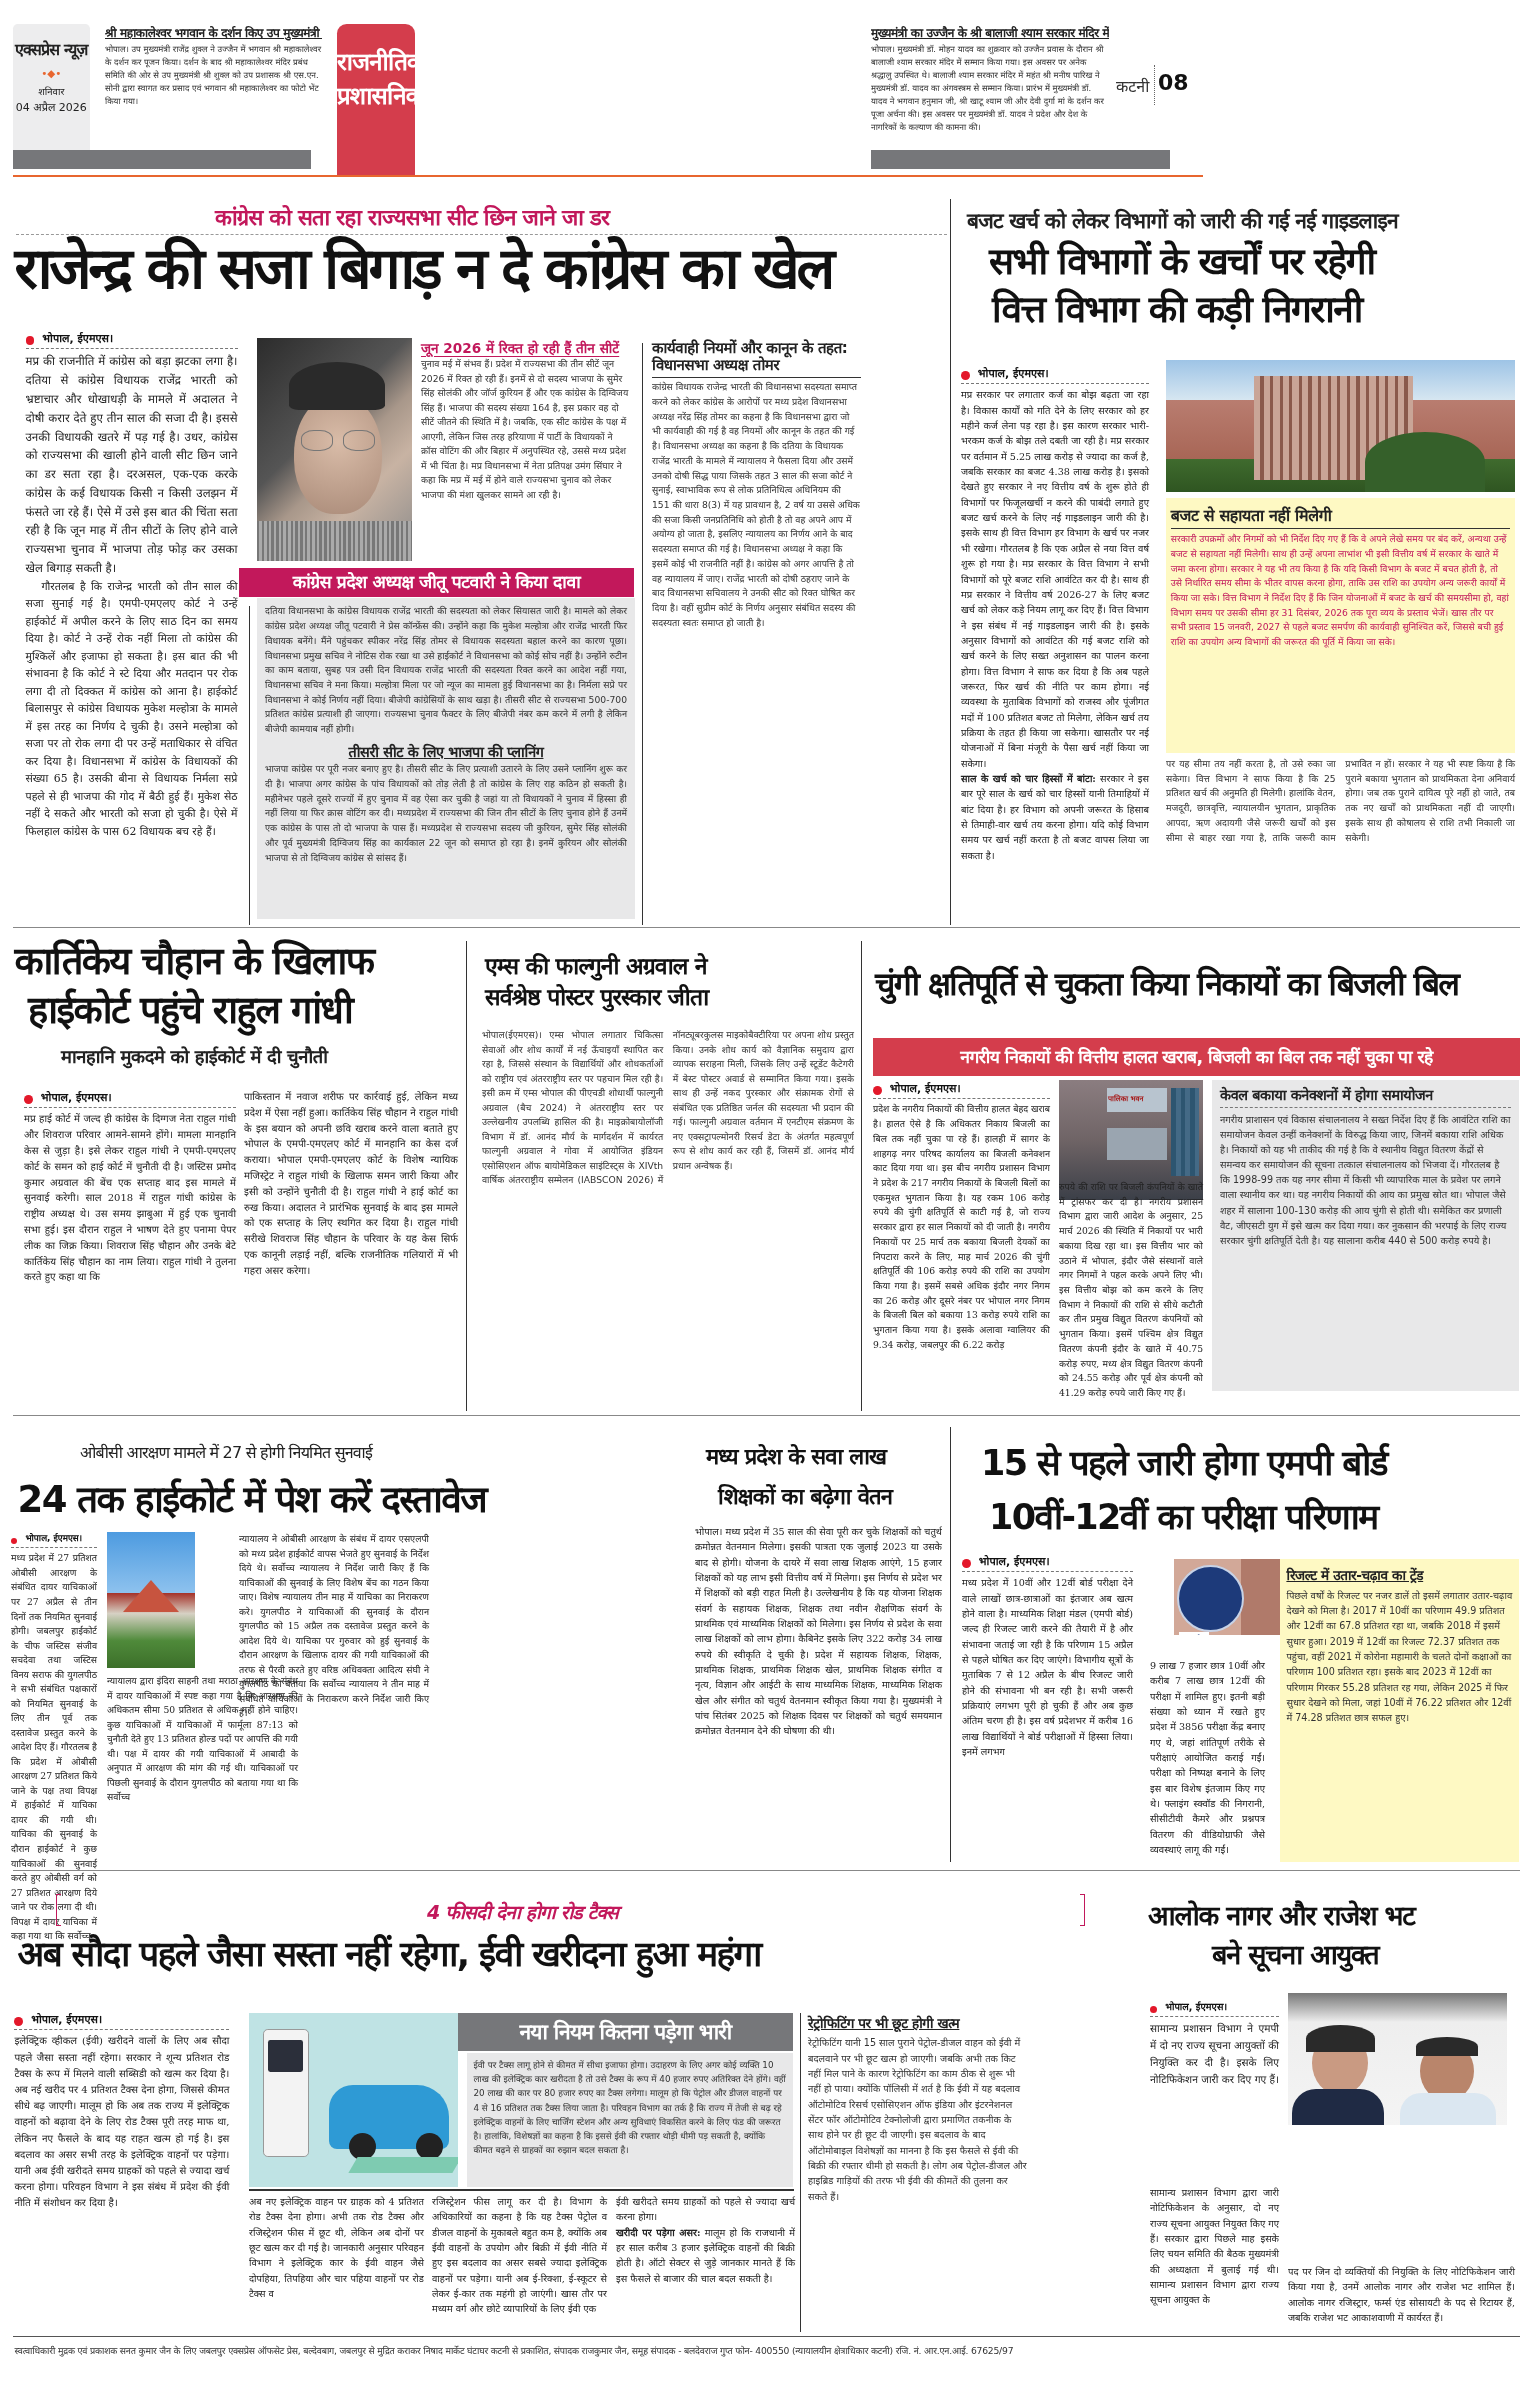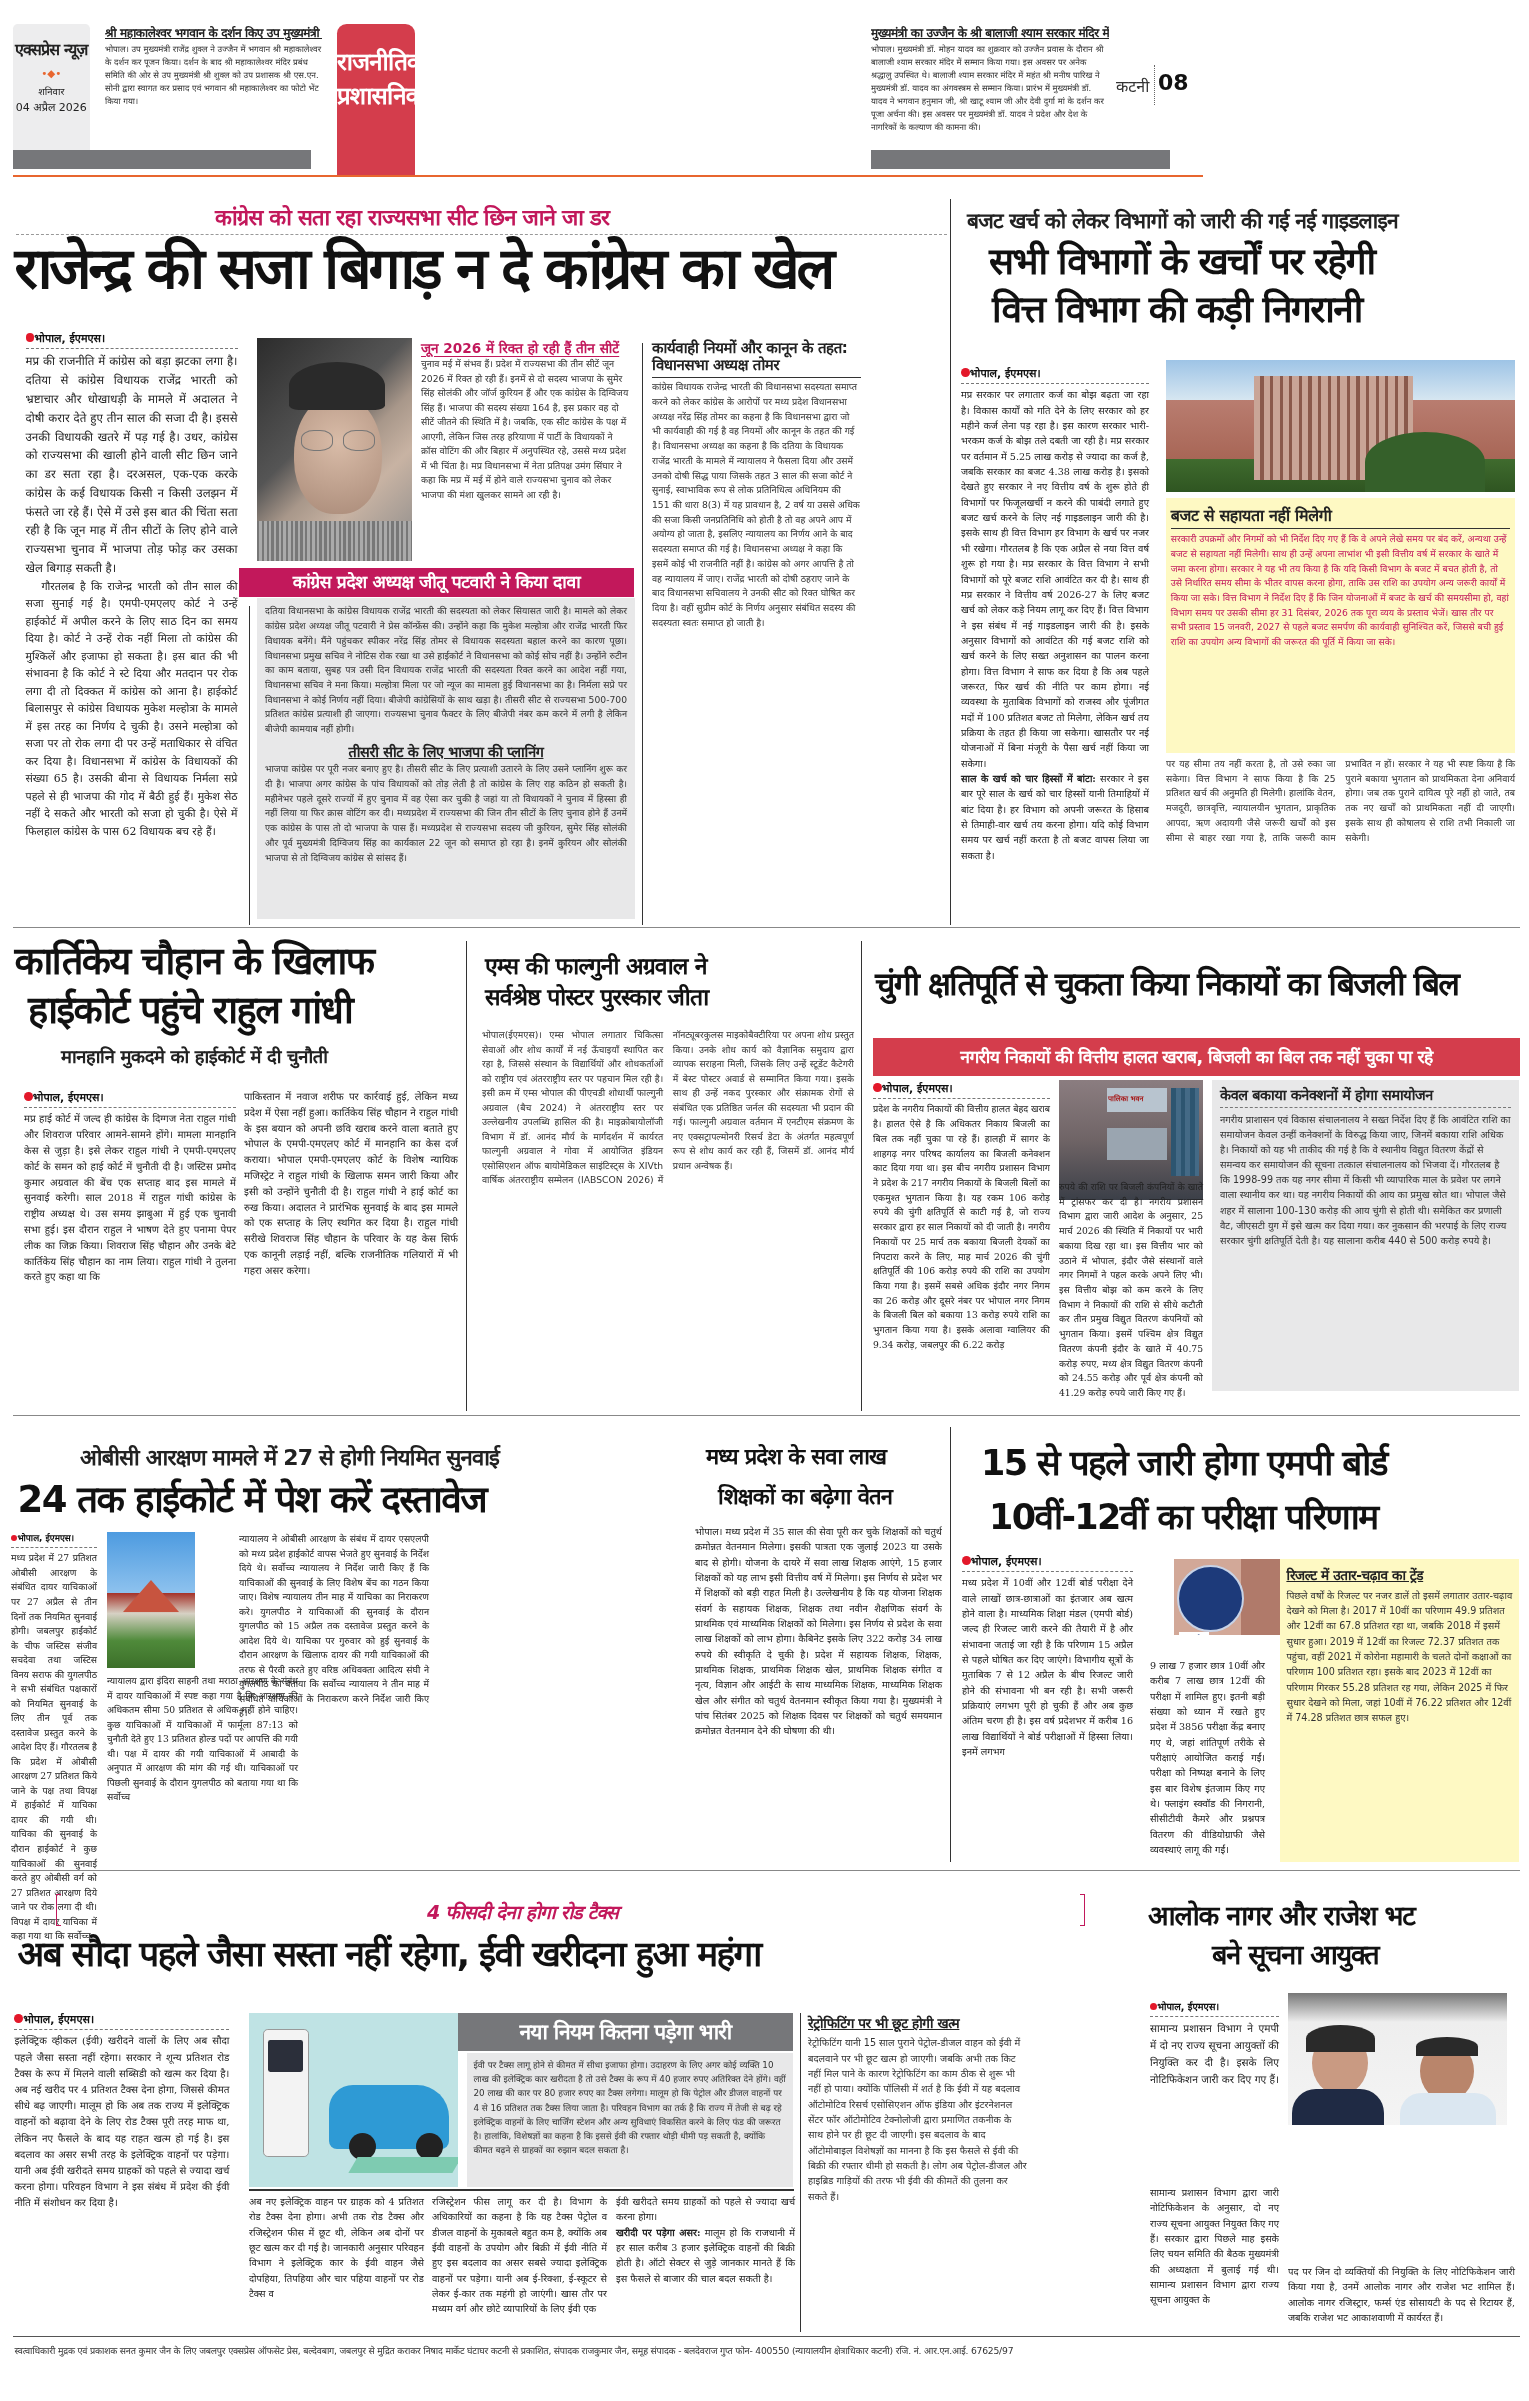--- a/index.html
+++ b/index.html
@@ -1,21 +1,21 @@
 <!DOCTYPE html>
 <html style="font-size:12.8px"><head>
 <meta charset="utf-8">
 <style>
 *{box-sizing:border-box;margin:0;padding:0}
 body{width:1530px;height:2401px;background:#fff;font-family:"DejaVu Sans",sans-serif;color:#222;position:relative;overflow:hidden}
 .abs{position:absolute}
 .hd{font-family:"DejaVu Sans",sans-serif;font-weight:bold;color:#111;line-height:1.05;letter-spacing:-0.8px}
 .body-text{font-family:"DejaVu Serif",serif;font-size:11.6px;line-height:1.62;color:#222;text-align:justify}
 .sans-text{font-family:"DejaVu Sans",sans-serif;font-size:10.4px;line-height:1.6;color:#333;text-align:justify}
-.dateline{font-family:"DejaVu Sans",sans-serif;font-weight:bold;font-size:11px;color:#111;border-bottom:0.8px dashed #777;padding-bottom:3.2px;margin-bottom:3.2px;display:flex;align-items:center;gap:0}
+.dateline{font-family:"DejaVu Sans",sans-serif;font-weight:bold;font-size:11px;color:#111;border-bottom:0.8px dashed #777;padding-bottom:3.2px;margin-bottom:3.2px;display:flex;align-items:flex-end;gap:8px}
 .dot{width:8.8px;height:8.8px;border-radius:50%;background:#e3182a;display:inline-block}
 .vline{position:absolute;width:0.8px;background:#333}
 .photo{position:absolute;overflow:hidden}
 .box-grey{background:#e8e8e9}
 .box-cream{background:#fef9c3}
 .sub-u{font-weight:bold;text-decoration:underline;text-decoration-thickness:0.8px;text-underline-offset:3.2px;color:#111;font-family:"DejaVu Sans",sans-serif}
 </style>
 </head>
 <body>
 
@@ -154,21 +154,21 @@
 <div class="abs" style="left:1059px;top:1180px;width:144px">
   <div class="body-text" style="font-size:9.2px;line-height:1.6">रुपये की राशि पर बिजली कंपनियों के खाते में ट्रांसफर कर दी है। नगरीय प्रशासन विभाग द्वारा जारी आदेश के अनुसार, 25 मार्च 2026 की स्थिति में निकायों पर भारी बकाया दिख रहा था। इस वित्तीय भार को उठाने में भोपाल, इंदौर जैसे संस्थानों वाले नगर निगमों ने पहल करके अपने लिए भी। इस वित्तीय बोझ को कम करने के लिए विभाग ने निकायों की राशि से सीधे कटौती कर तीन प्रमुख विद्युत वितरण कंपनियों को भुगतान किया। इसमें पश्चिम क्षेत्र विद्युत वितरण कंपनी इंदौर के खाते में 40.75 करोड़ रुपए, मध्य क्षेत्र विद्युत वितरण कंपनी को 24.55 करोड़ और पूर्व क्षेत्र कंपनी को 41.29 करोड़ रुपये जारी किए गए हैं।</div>
 </div>
 <div class="abs box-grey" style="left:1212px;top:1080px;width:307px;height:311px;padding:6.4px 8px">
   <div style="font-weight:bold;font-size:14.4px;line-height:1.35;border-bottom:0.8px dashed #777;padding-bottom:1.6px;letter-spacing:-0.4px">केवल बकाया कनेक्शनों में होगा समायोजन</div>
   <div class="sans-text" style="font-size:9.6px;line-height:1.58;margin-top:3.2px;text-align:left">नगरीय प्राशासन एवं विकास संचालनालय ने सख्त निर्देश दिए हैं कि आवंटित राशि का समायोजन केवल उन्हीं कनेक्शनों के विरुद्ध किया जाए, जिनमें बकाया राशि अधिक है। निकायों को यह भी ताकीद की गई है कि वे स्थानीय विद्युत वितरण केंद्रों से समन्वय कर समायोजन की सूचना तत्काल संचालनालय को भिजवा दें। गौरतलब है कि 1998-99 तक यह नगर सीमा में किसी भी व्यापारिक माल के प्रवेश पर लगने वाला स्थानीय कर था। यह नगरीय निकायों की आय का प्रमुख स्रोत था। भोपाल जैसे शहर में सालाना 100-130 करोड़ की आय चुंगी से होती थी। समेकित कर प्रणाली वैट, जीएसटी युग में इसे खत्म कर दिया गया। कर नुकसान की भरपाई के लिए राज्य सरकार चुंगी क्षतिपूर्ति देती है। यह सालाना करीब 440 से 500 करोड़ रुपये है।</div>
 </div>
 
 <div class="abs" style="left:12.8px;top:1415px;width:1507px;height:0.8px;background:#888"></div>
 
-<div class="abs" style="left:80px;top:1441px;font-weight:bold;font-size:22px;letter-spacing:-0.8px;white-space:nowrap">ओबीसी आरक्षण मामले में 27 से होगी नियमित सुनवाई</div>
+<div class="abs" style="left:80px;top:1441px;font-weight:normal;font-size:16px;letter-spacing:-0.8px;white-space:nowrap">ओबीसी आरक्षण मामले में 27 से होगी नियमित सुनवाई</div>
 <div class="abs hd" style="left:17.5px;top:1481px;font-size:37px;letter-spacing:-1.6px;white-space:nowrap">24 तक हाईकोर्ट में पेश करें दस्तावेज</div>
 <div class="abs" style="left:11px;top:1532px;width:86px">
   <div class="dateline" style="font-size:8.8px">
       <span class="dot" style="width:6.4px;height:6.4px"></span>
       <span>भोपाल, ईएमएस।</span>
     </div>
   <div class="body-text" style="font-size:9.2px;line-height:1.58">मध्य प्रदेश में 27 प्रतिशत ओबीसी आरक्षण के संबंधित दायर याचिकाओं पर 27 अप्रैल से तीन दिनों तक नियमित सुनवाई होगी। जबलपुर हाईकोर्ट के चीफ जस्टिस संजीव सचदेवा तथा जस्टिस विनय सराफ की युगलपीठ ने सभी संबंधित पक्षकारों को नियमित सुनवाई के लिए तीन पूर्व तक दस्तावेज प्रस्तुत करने के आदेश दिए हैं। गौरतलब है कि प्रदेश में ओबीसी आरक्षण 27 प्रतिशत किये जाने के पक्ष तथा विपक्ष में हाईकोर्ट में याचिका दायर की गयी थी। याचिका की सुनवाई के दौरान हाईकोर्ट ने कुछ याचिकाओं की सुनवाई करते हुए ओबीसी वर्ग को 27 प्रतिशत आरक्षण दिये जाने पर रोक लगा दी थी। विपक्ष में दायर याचिका में कहा गया था कि सर्वोच्च</div>
 </div>
 <div class="photo" style="left:107px;top:1532px;width:88px;height:136px;background:linear-gradient(180deg,#4d9be0 0%,#8ec2ee 45%,#a5332a 45%,#d6d1c4 60%,#4f8a3a 80%,#3c6f2a 100%)">
   <div style="position:absolute;left:16px;top:48px;width:56px;height:32px;background:#c7543f;clip-path:polygon(50% 0,100% 100%,0 100%)"></div>

